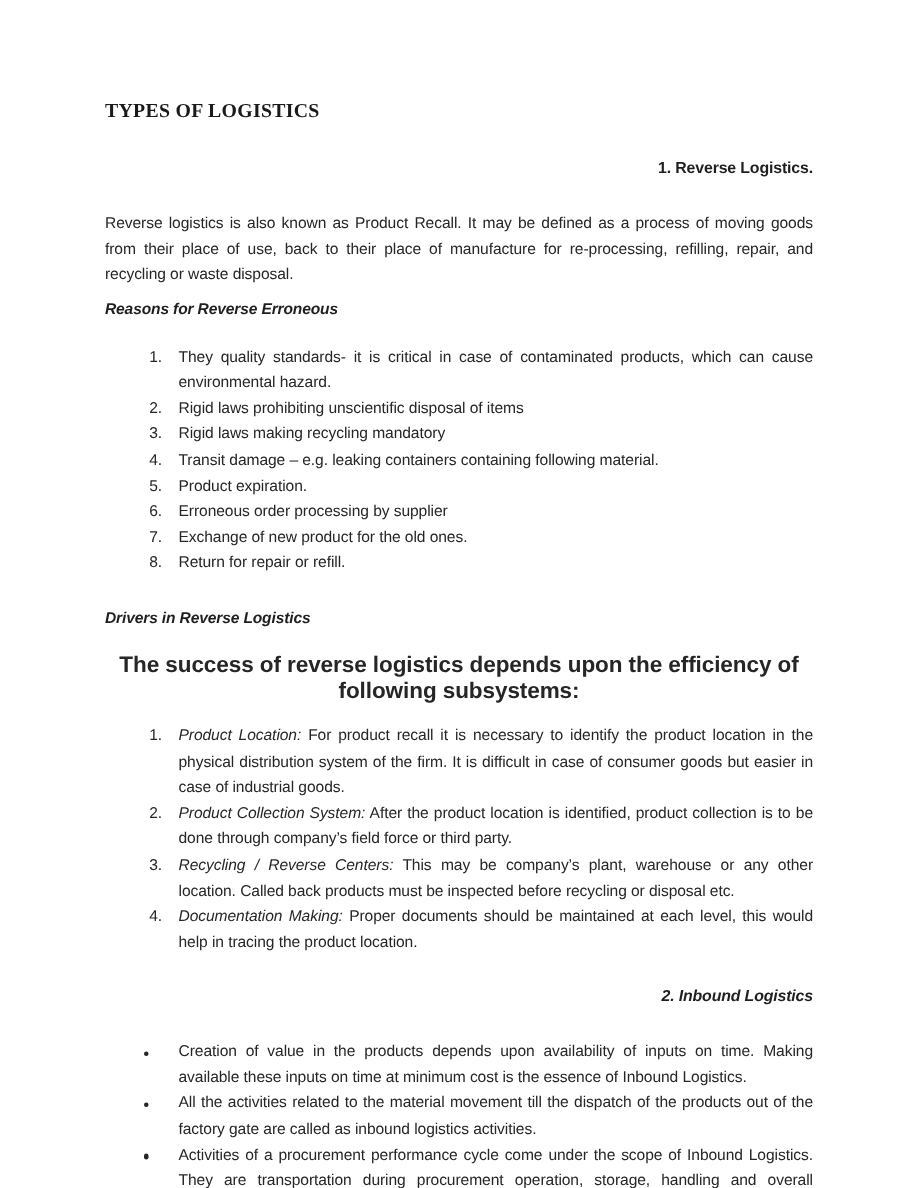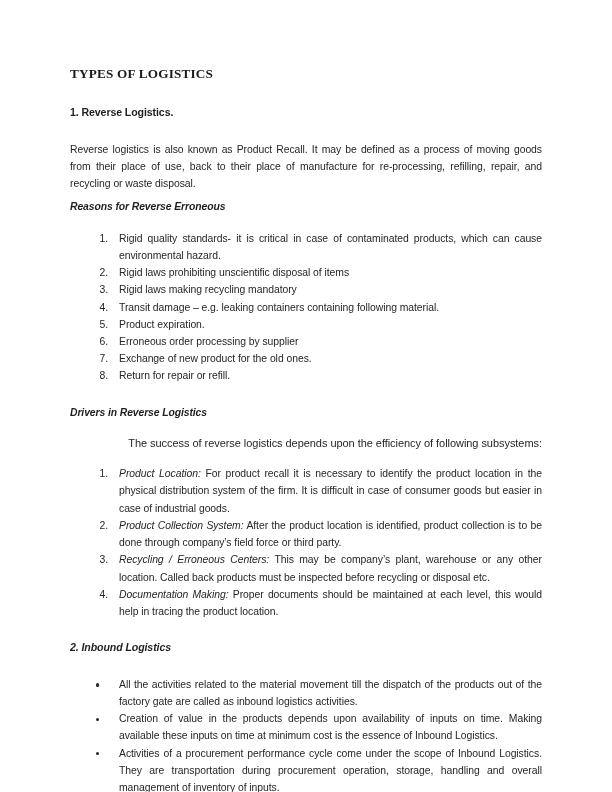--- a/index.html
+++ b/index.html
@@ -36,20 +36,21 @@
   }
 
   .section-heading {
     font-family: "Liberation Sans", sans-serif;
     font-weight: bold;
     font-size: 10.6px;
     color: #1f1f1f;
     margin: 0 0 21px 0;
     line-height: 1.3;
     letter-spacing: -0.1px;
+    text-align: right;
   }
 
   .sub-heading {
     font-family: "Liberation Sans", sans-serif;
     font-weight: bold;
     font-style: italic;
     font-size: 10.4px;
     color: #1f1f1f;
     margin: 0 0 16px 0;
     line-height: 1.3;
@@ -59,26 +60,27 @@
   p.body-para {
     font-size: 10.4px;
     line-height: 17.2px;
     text-align: justify;
     margin: 0 0 8px 0;
     color: #262626;
     letter-spacing: -0.05px;
   }
 
   p.lead-para {
-    font-size: 11px;
+    font-size: 15px;
     line-height: 17.2px;
-    text-align: right;
+    text-align: center;
     margin: 0 0 13px 0;
     color: #262626;
     letter-spacing: -0.05px;
+    font-weight: bold;
   }
 
   ol.num-list {
     margin: 0 0 19px 0;
     padding: 0;
     list-style: none;
     counter-reset: itm;
   }
   ol.num-list > li {
     position: relative;
@@ -141,42 +143,42 @@
 
   <h1 class="doc-title">TYPES OF LOGISTICS</h1>
 
   <h2 class="section-heading">1. Reverse Logistics.</h2>
 
   <p class="body-para">Reverse logistics is also known as Product Recall. It may be defined as a process of moving goods from their place of use, back to their place of manufacture for re-processing, refilling, repair, and recycling or waste disposal.</p>
 
   <h3 class="sub-heading">Reasons for Reverse Erroneous</h3>
 
   <ol class="num-list justify">
-    <li>Rigid quality standards- it is critical in case of contaminated products, which can cause environmental hazard.</li>
+    <li>They quality standards- it is critical in case of contaminated products, which can cause environmental hazard.</li>
     <li>Rigid laws prohibiting unscientific disposal of items</li>
     <li>Rigid laws making recycling mandatory</li>
     <li>Transit damage – e.g. leaking containers containing following material.</li>
     <li>Product expiration.</li>
     <li>Erroneous order processing by supplier</li>
     <li>Exchange of new product for the old ones.</li>
     <li>Return for repair or refill.</li>
   </ol>
 
   <h3 class="sub-heading gap-before">Drivers in Reverse Logistics</h3>
 
   <p class="lead-para">The success of reverse logistics depends upon the efficiency of following subsystems:</p>
 
   <ol class="num-list justify">
     <li><span class="term">Product Location:</span><span> For product recall it is necessary to identify the product location in the physical distribution system of the firm. It is difficult in case of consumer goods but easier in case of industrial goods.</span></li>
     <li><span class="term">Product Collection System:</span><span> After the product location is identified, product collection is to be done through company’s field force or third party.</span></li>
-    <li><span class="term">Recycling / Erroneous Centers:</span><span> This may be company’s plant, warehouse or any other location. Called back products must be inspected before recycling or disposal etc.</span></li>
+    <li><span class="term">Recycling / Reverse Centers:</span><span> This may be company’s plant, warehouse or any other location. Called back products must be inspected before recycling or disposal etc.</span></li>
     <li><span class="term">Documentation Making:</span><span> Proper documents should be maintained at each level, this would help in tracing the product location.</span></li>
   </ol>
 
   <h2 class="section-heading gap-before">2. Inbound Logistics</h2>
 
   <ul class="bullet-list">
+    <li>Creation of value in the products depends upon availability of inputs on time. Making available these inputs on time at minimum cost is the essence of Inbound Logistics.</li>
     <li>All the activities related to the material movement till the dispatch of the products out of the factory gate are called as inbound logistics activities.</li>
-    <li>Creation of value in the products depends upon availability of inputs on time. Making available these inputs on time at minimum cost is the essence of Inbound Logistics.</li>
     <li>Activities of a procurement performance cycle come under the scope of Inbound Logistics. They are transportation during procurement operation, storage, handling and overall management of inventory of inputs.</li>
   </ul>
 
 </div>
 
 </body></html>

